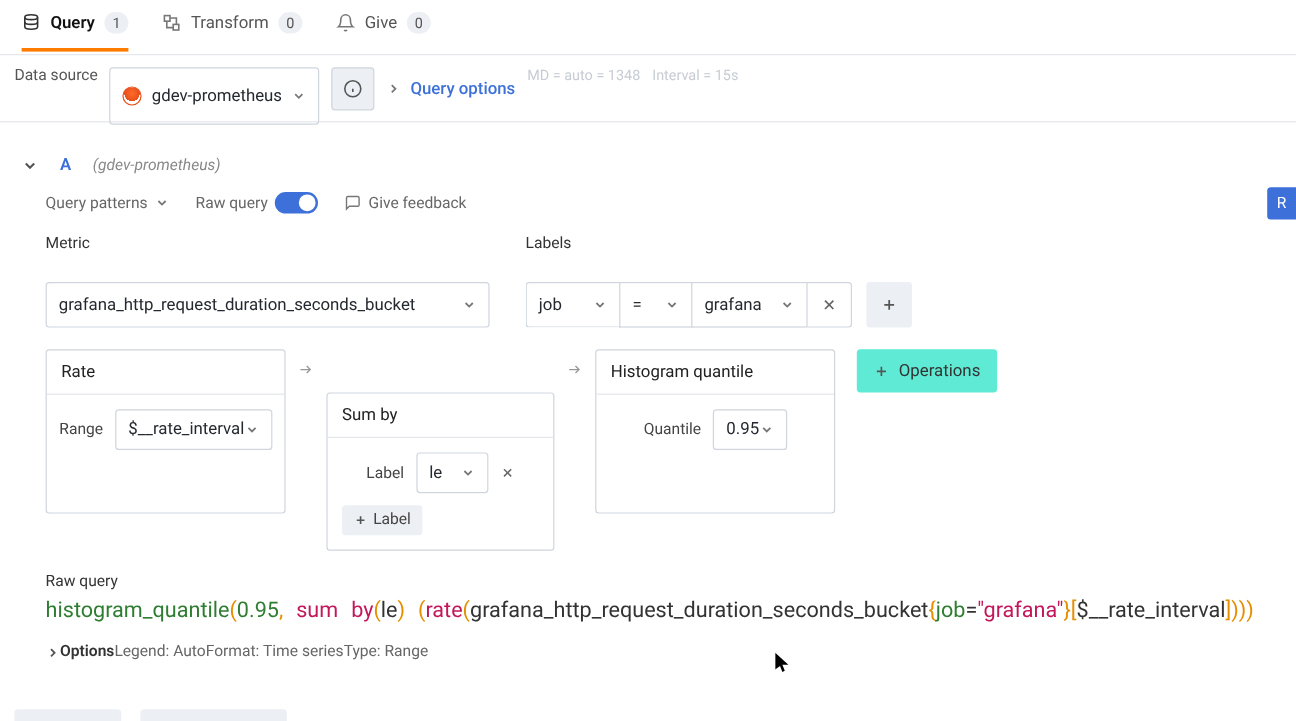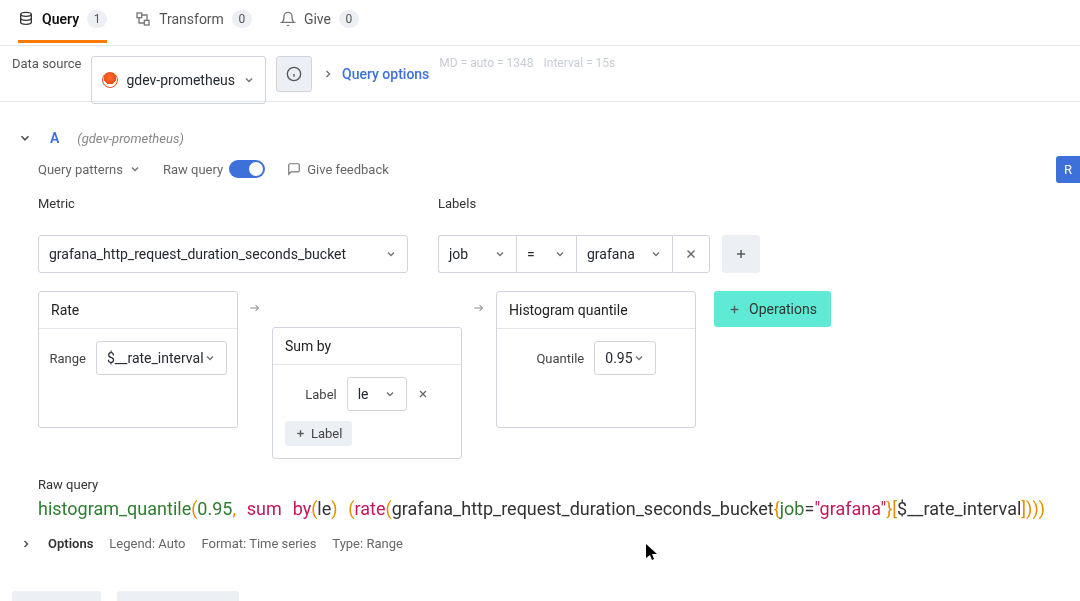--- a/index.html
+++ b/index.html
@@ -70,21 +70,21 @@
 .tok-paren { color: #e58f00; }
 .tok-metric { color: #333; }
 .tok-brace { color: #e58f00; }
 .tok-label { color: #2f7d32; }
 .tok-eq { color: #333; }
 .tok-str { color: #c2185b; }
 .tok-br { color: #e58f00; }
 .tok-var { color: #333; }
 
 
-.options-row { display: flex; align-items: center; gap: 16px; padding: 16px 20px 0; color: #666; font-size: 13px; }
+.options-row { display: flex; align-items: center; padding: 16px 38px 0; color: #666; font-size: 13px; }
 .options-row .strong { color: #333; font-weight: 600; }
 .chev-r { width: 12px; height: 12px; }
 
 
 .bottom-row { padding: 40px 12px 0; display: flex; gap: 16px; }
 .big-btn { background: #eceff3; border-radius: 3px; padding: 10px 16px; display: flex; align-items: center; gap: 8px; color: #333; font-size: 14px; }
 
 
 .cursor { position: absolute; left: 646px; top: 544px; font-size: 16px; color: #000; pointer-events: none; }
 </style>

